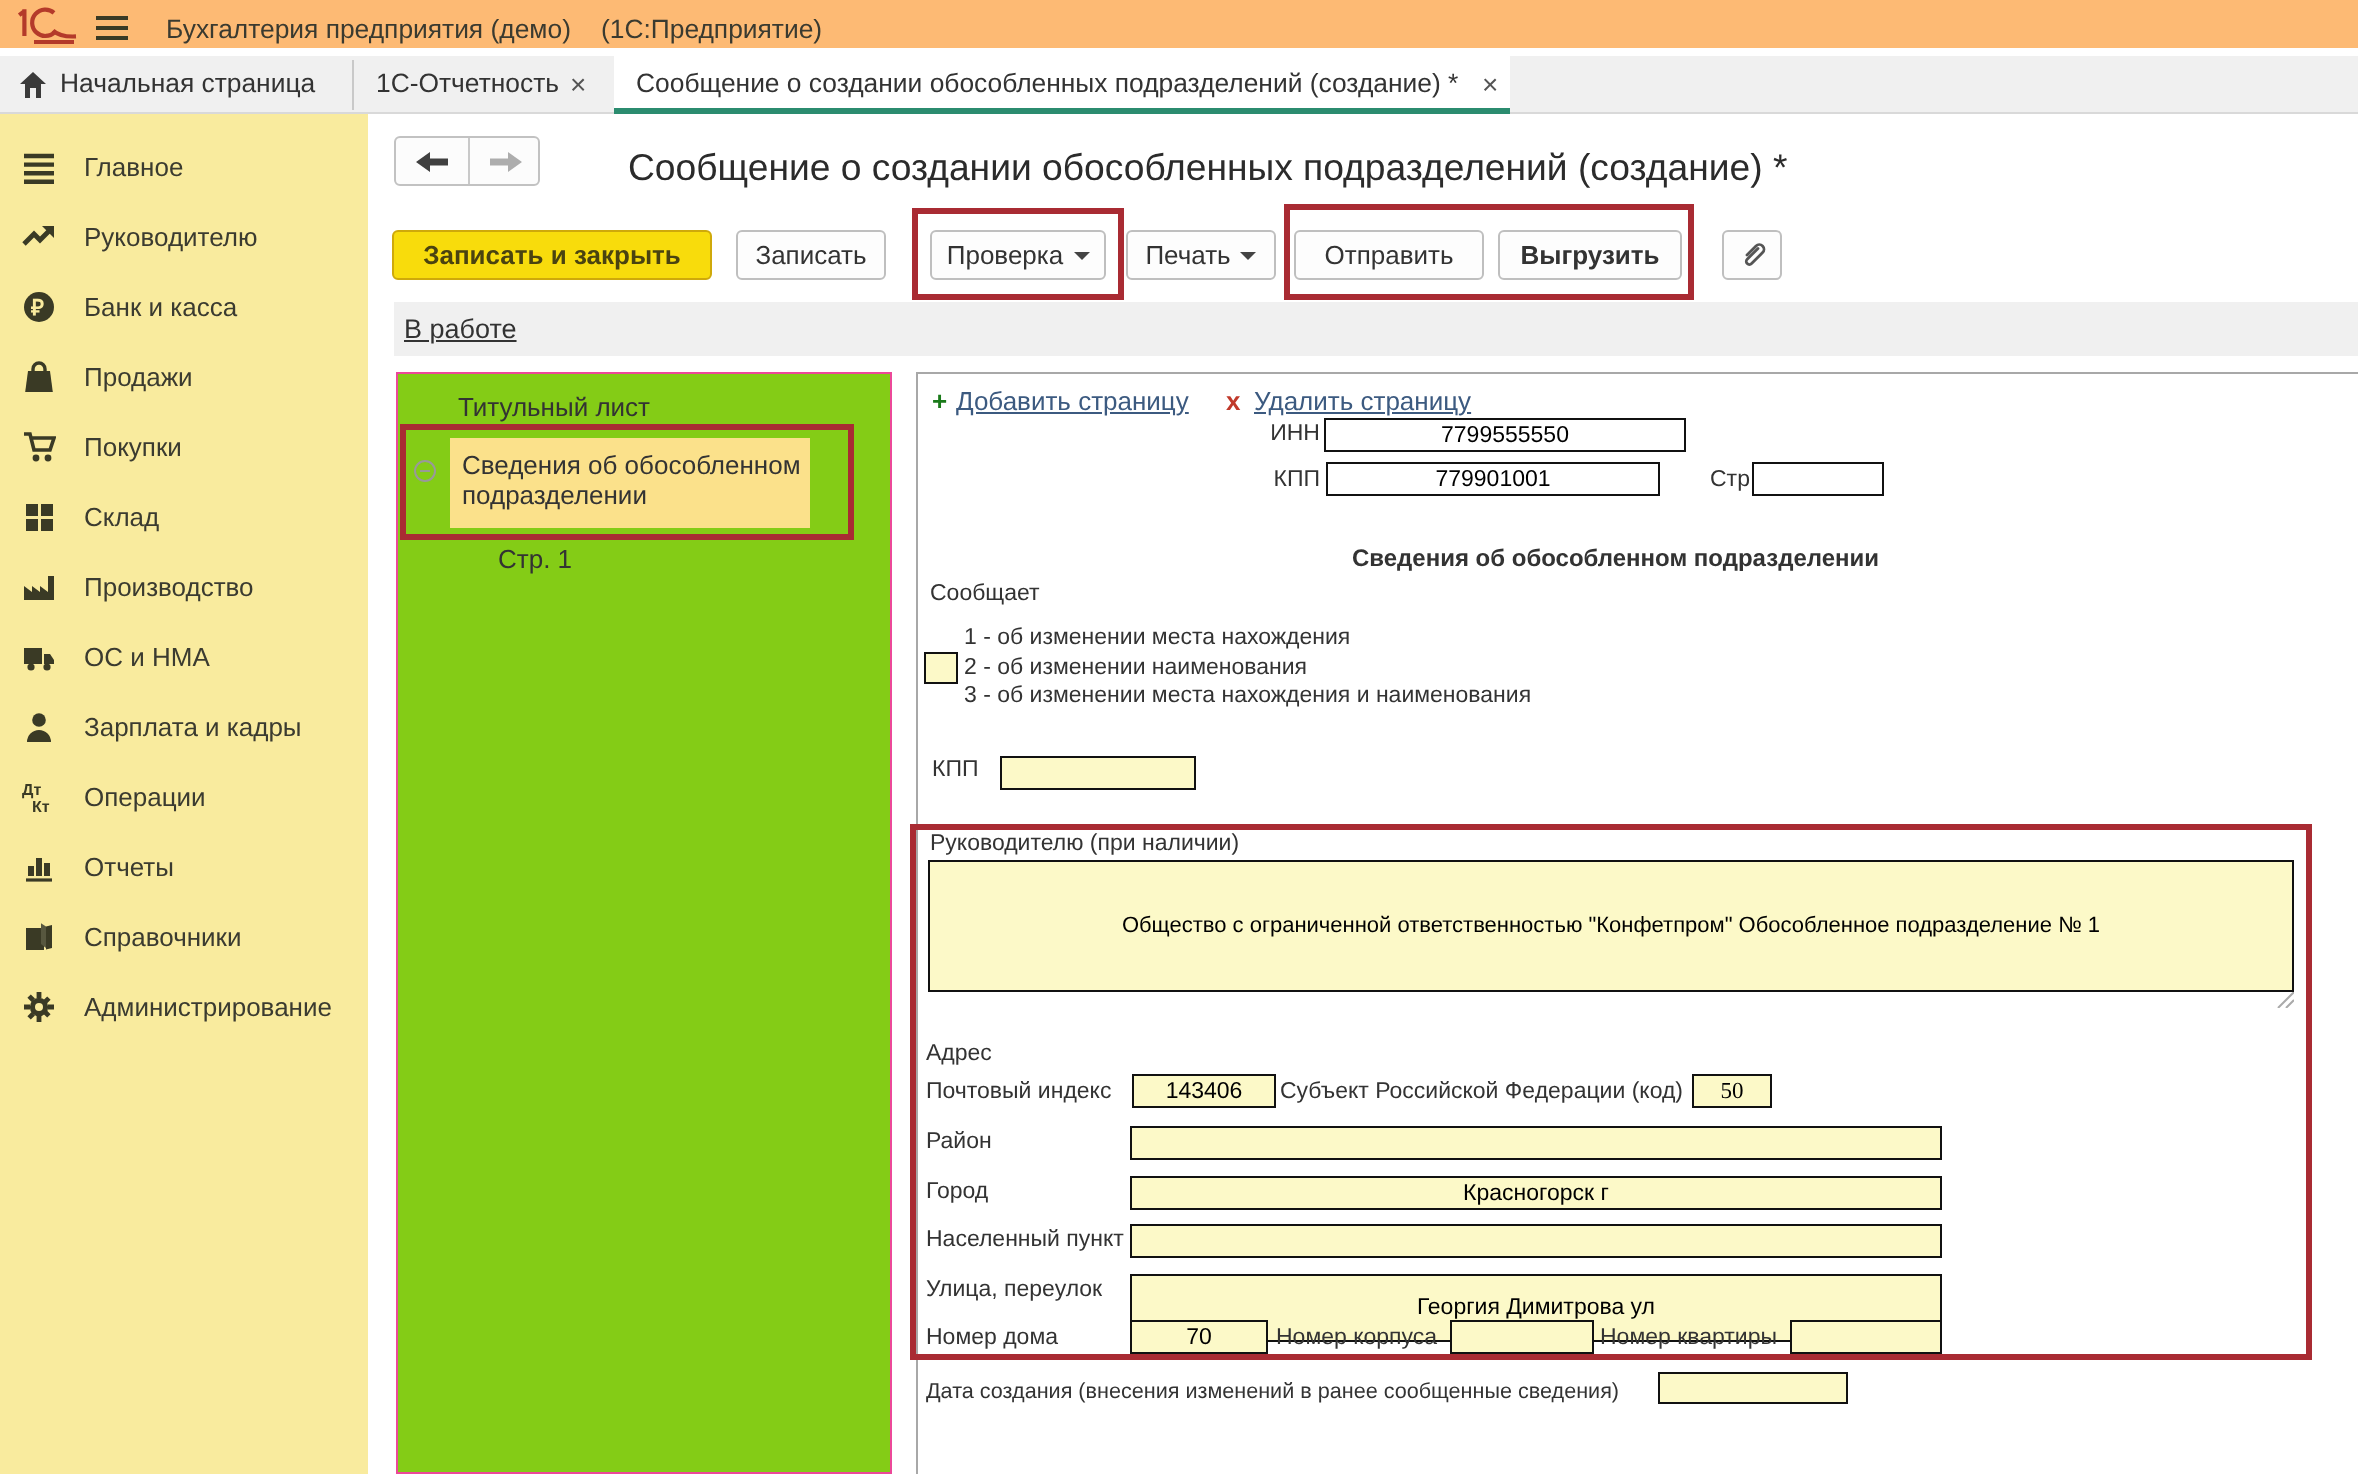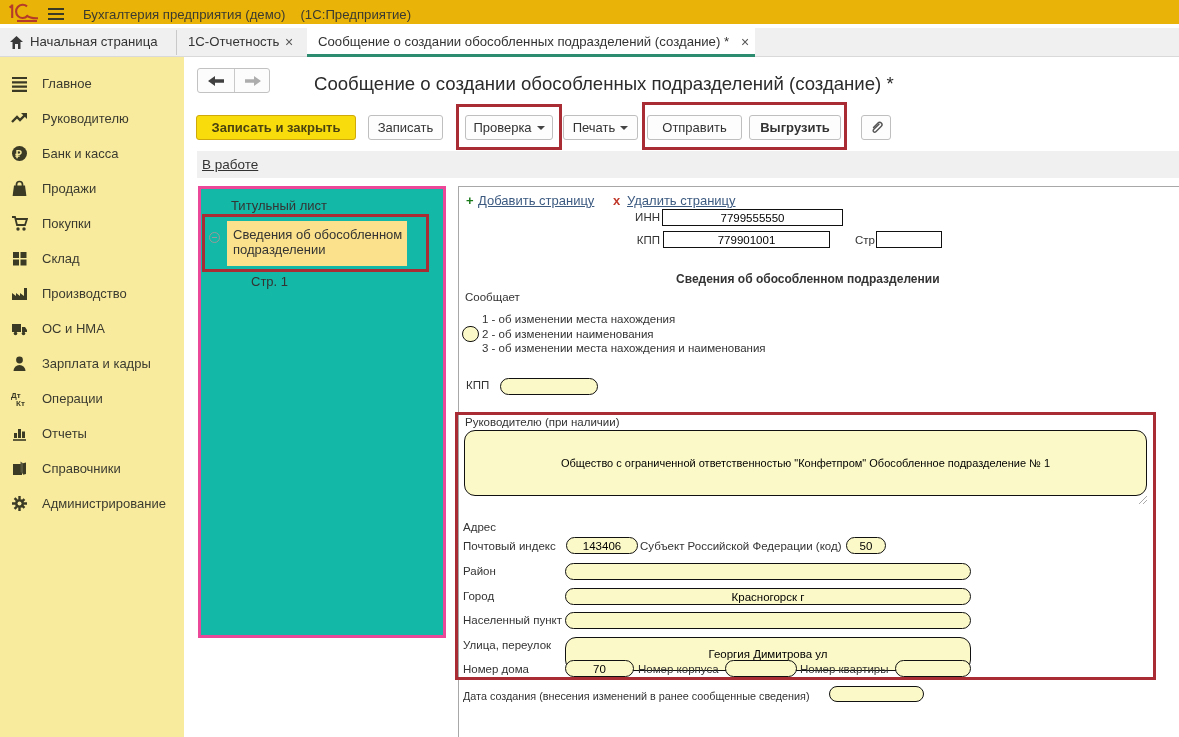--- a/index.html
+++ b/index.html
@@ -1,18 +1,18 @@
 <!DOCTYPE html>
 <html><head><meta charset="utf-8"><style>
 *{margin:0;padding:0;box-sizing:border-box;}
 html,body{width:1179px;height:737px;overflow:hidden;}
 body{font-family:"Liberation Sans",sans-serif;font-size:13px;color:#333;background:#fff;position:relative;}
 .abs{position:absolute;}
 
-.topbar{position:absolute;left:0;top:0;width:1179px;height:24px;background:#eab308;}
+.topbar{position:absolute;left:0;top:0;width:1179px;height:24px;background:#fdba74;}
 .apptitle{position:absolute;left:83px;top:7px;font-size:13.2px;color:#3a3a30;}
 .burger{position:absolute;left:48px;top:8px;width:16px;height:12px;}
 .burger div{height:2px;background:#3a3a25;margin-bottom:3px;}
 
 .tabbar{position:absolute;left:0;top:28px;width:1179px;height:29px;background:#F0F0F0;border-bottom:1px solid #D9D9D9;}
 .tab{position:absolute;top:0;height:29px;line-height:28px;color:#333;font-size:13.2px;white-space:nowrap;}
 .tabdiv{position:absolute;top:2px;width:1px;height:25px;background:#C9C9C9;}
 .tab.active{background:#FFF;border-bottom:3px solid #2B8C6F;}
 .tabx{color:#555;font-size:14px;}
 
@@ -26,24 +26,24 @@
 .doctitle{position:absolute;left:314px;top:73px;font-size:18.6px;color:#2b2b2b;white-space:nowrap;}
 
 .btn{position:absolute;top:115px;height:25px;border:1px solid #BFBFBF;border-radius:3px;background:#FDFDFD;text-align:center;font-size:13px;color:#333;line-height:23px;}
 .btn.yellow{background:#F8DC0C;border-color:#CFA90A;font-weight:bold;color:#4a4310;}
 .redbox{position:absolute;border:3px solid #A92B33;}
 .caret{display:inline-block;vertical-align:2px;margin-left:5px;width:0;height:0;border-left:4px solid transparent;border-right:4px solid transparent;border-top:4px solid #444;}
 
 .statusrow{position:absolute;left:197px;top:151px;width:982px;height:27px;background:#F0F0F0;}
 .statusrow a{position:absolute;left:5px;top:6px;color:#333;text-decoration:underline;font-size:13.5px;}
 
-.treepanel{position:absolute;left:198px;top:186px;width:248px;height:452px;border:3px solid #ec4899;background:#14b8a6;}
+.treepanel{position:absolute;left:198px;top:186px;width:248px;height:551px;border:1px solid #ec4899;background:#84cc16;}
 .formpanel{position:absolute;left:458px;top:186px;width:721px;height:551px;border-left:1px solid #A8A8A8;background:#fff;}
 .formtop{position:absolute;left:458px;top:186px;width:721px;height:1px;background:#A8A8A8;}
-.ylw{background:#FCF9C8;border-radius:11px;}
+.ylw{background:#FCF9C8;}
 .inp{position:absolute;border:1.5px solid #111;text-align:center;font-size:11.5px;color:#000;display:flex;align-items:center;justify-content:center;}
 label.flb{position:absolute;font-size:11.5px;color:#333;white-space:nowrap;}
 .lnk{color:#3c5a80;text-decoration:underline;}
 </style></head><body>
 
 <div class="topbar">
   <svg class="abs" style="left:7px;top:3px" width="33" height="19" viewBox="0 0 33 19">
     <g stroke="#B43A2A" fill="none" stroke-width="2.1">
       <path d="M5.2 2.6 L2.6 4.6 M5.2 1.6 V15"></path>
       <path d="M20 3.4 A6.6 6.6 0 1 0 20.4 13"></path>
@@ -239,21 +239,21 @@
 <div class="redbox" style="left:455px;top:412px;width:701px;height:268px;"></div>
 <label class="flb" style="left:465px;top:416px;">Руководителю (при наличии)</label>
 <div class="inp ylw" style="left:464px;top:430px;width:683px;height:66px;font-size:11px;">Общество с ограниченной ответственностью "Конфетпром" Обособленное подразделение № 1</div>
 <svg class="abs" style="left:1135px;top:496px" width="12" height="8" viewBox="0 0 12 8">
     <path d="M4 8 L12 0 M8 8 L12 4" stroke="#AAA" stroke-width="1"></path>
   </svg>
 <label class="flb" style="left:463px;top:521px;">Адрес</label>
 <label class="flb" style="left:463px;top:540px;">Почтовый индекс</label>
 <div class="inp ylw" style="left:566px;top:537px;width:72px;height:17px;">143406</div>
 <label class="flb" style="left:640px;top:540px;">Субъект Российской Федерации (код)</label>
-<div class="inp ylw" style="left:846px;top:537px;width:40px;height:17px;">50</div>
+<div class="inp ylw" style="left:846px;top:537px;width:40px;height:17px;font-family:Liberation Serif, serif;">50</div>
 <label class="flb" style="left:463px;top:565px;">Район</label>
 <div class="inp ylw" style="left:565px;top:563px;width:406px;height:17px;"></div>
 <label class="flb" style="left:463px;top:590px;">Город</label>
 <div class="inp ylw" style="left:565px;top:588px;width:406px;height:17px;">Красногорск г</div>
 <label class="flb" style="left:463px;top:614px;">Населенный пункт</label>
 <div class="inp ylw" style="left:565px;top:612px;width:406px;height:17px;"></div>
 <label class="flb" style="left:463px;top:639px;">Улица, переулок</label>
 <div class="inp ylw" style="left:565px;top:637px;width:406px;height:34px;">Георгия Димитрова ул</div>
 <label class="flb" style="left:463px;top:663px;">Номер дома</label>
 <div class="inp ylw" style="left:565px;top:660px;width:69px;height:17px;">70</div>

